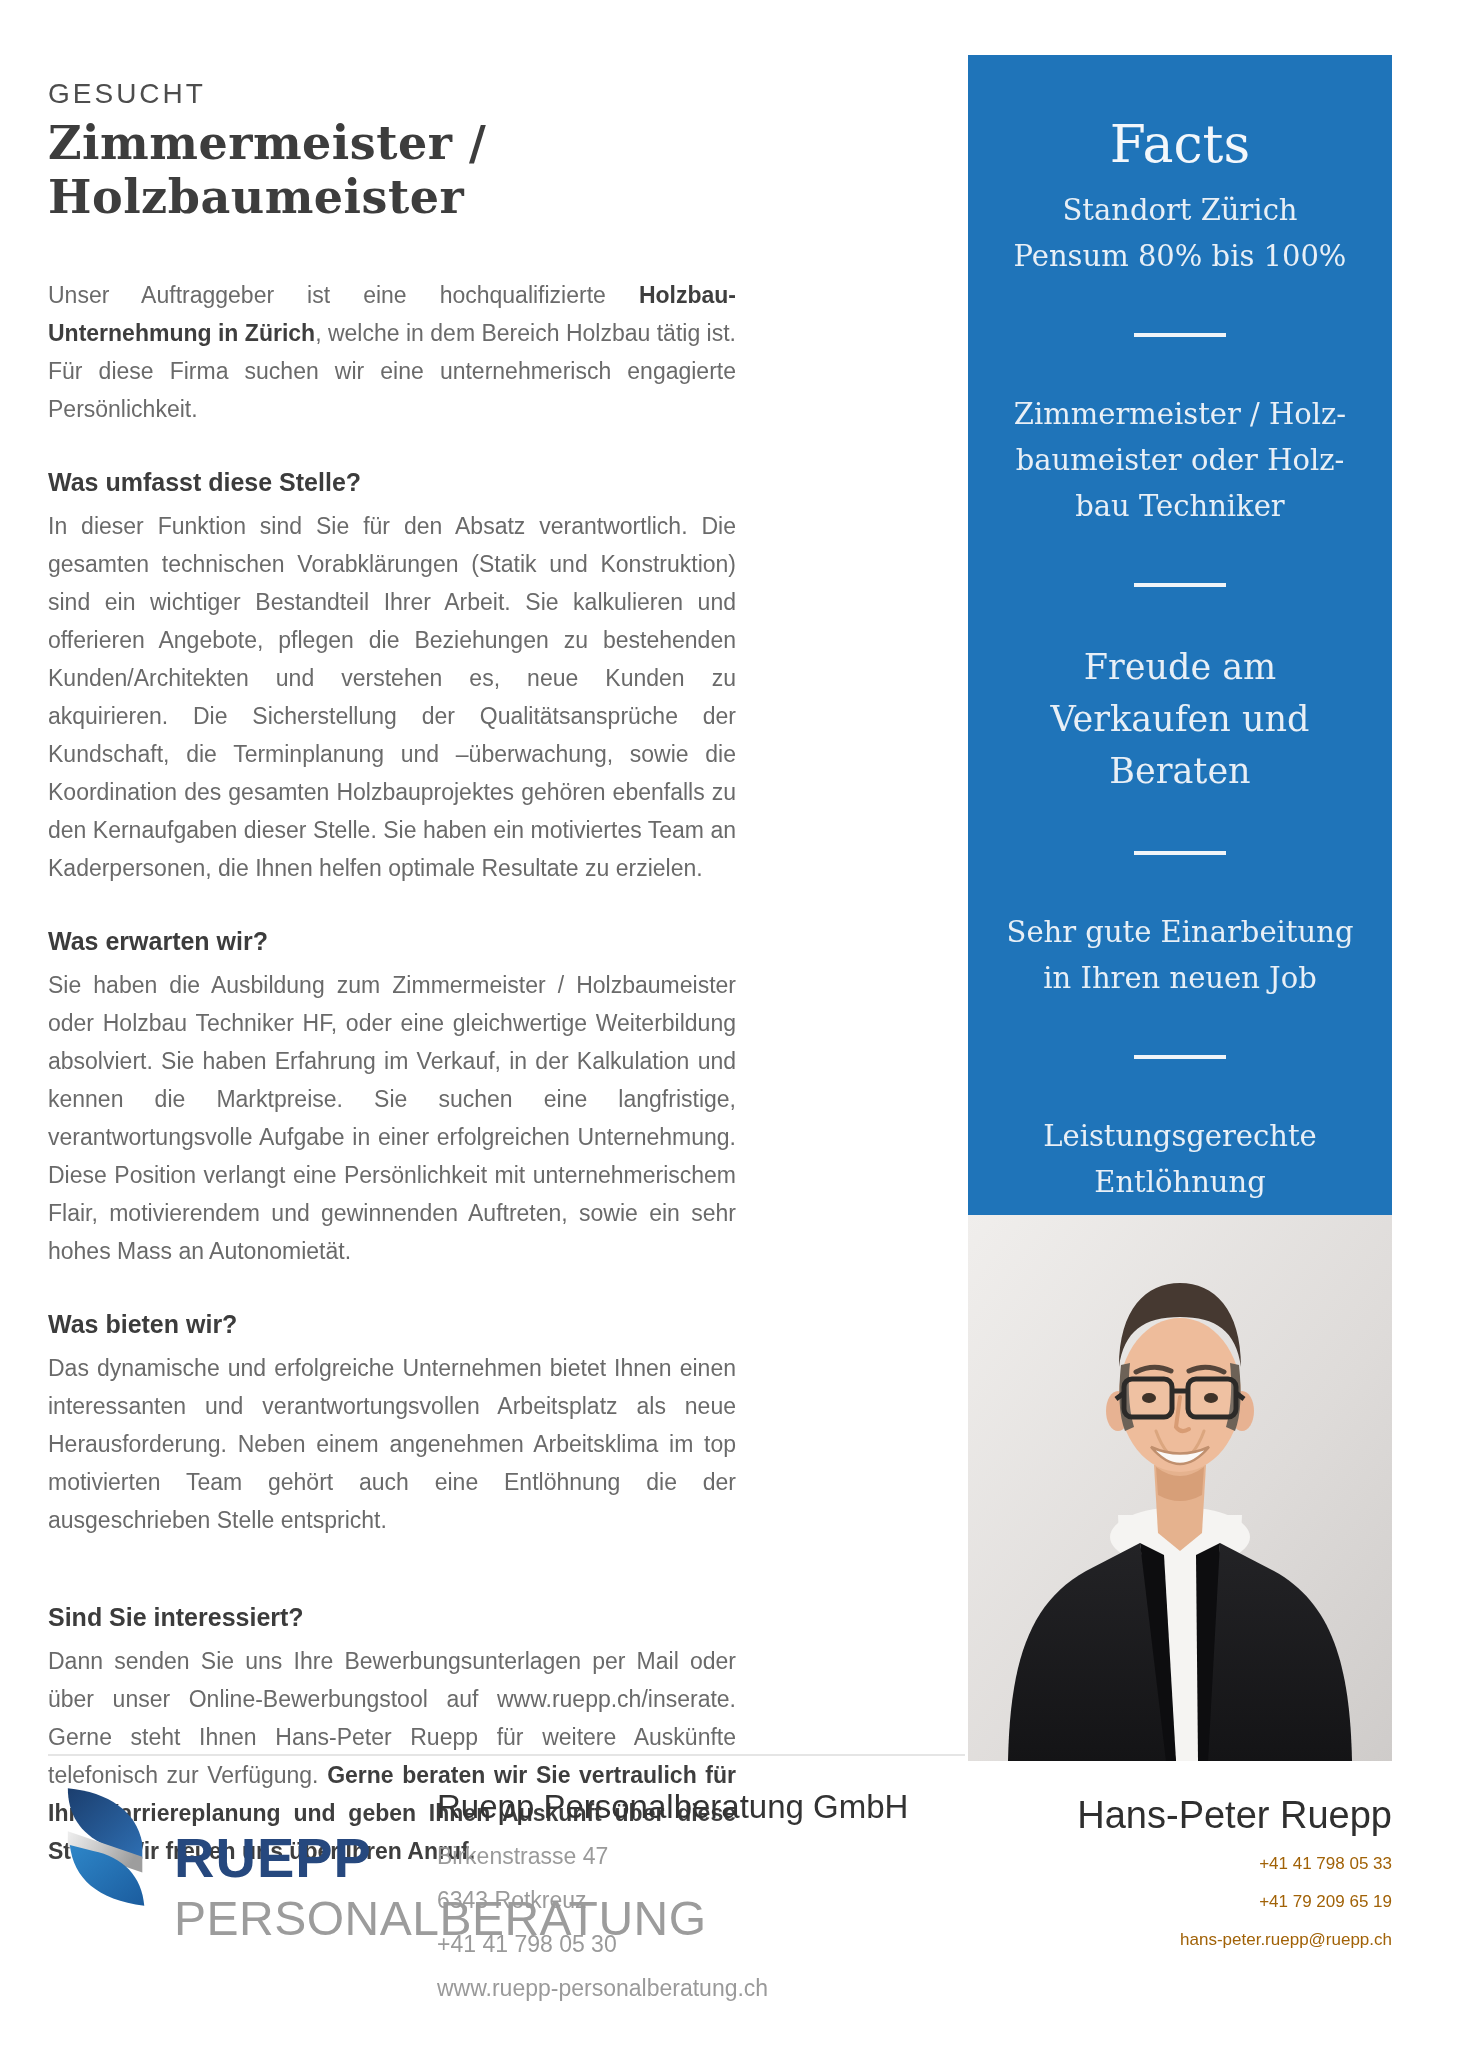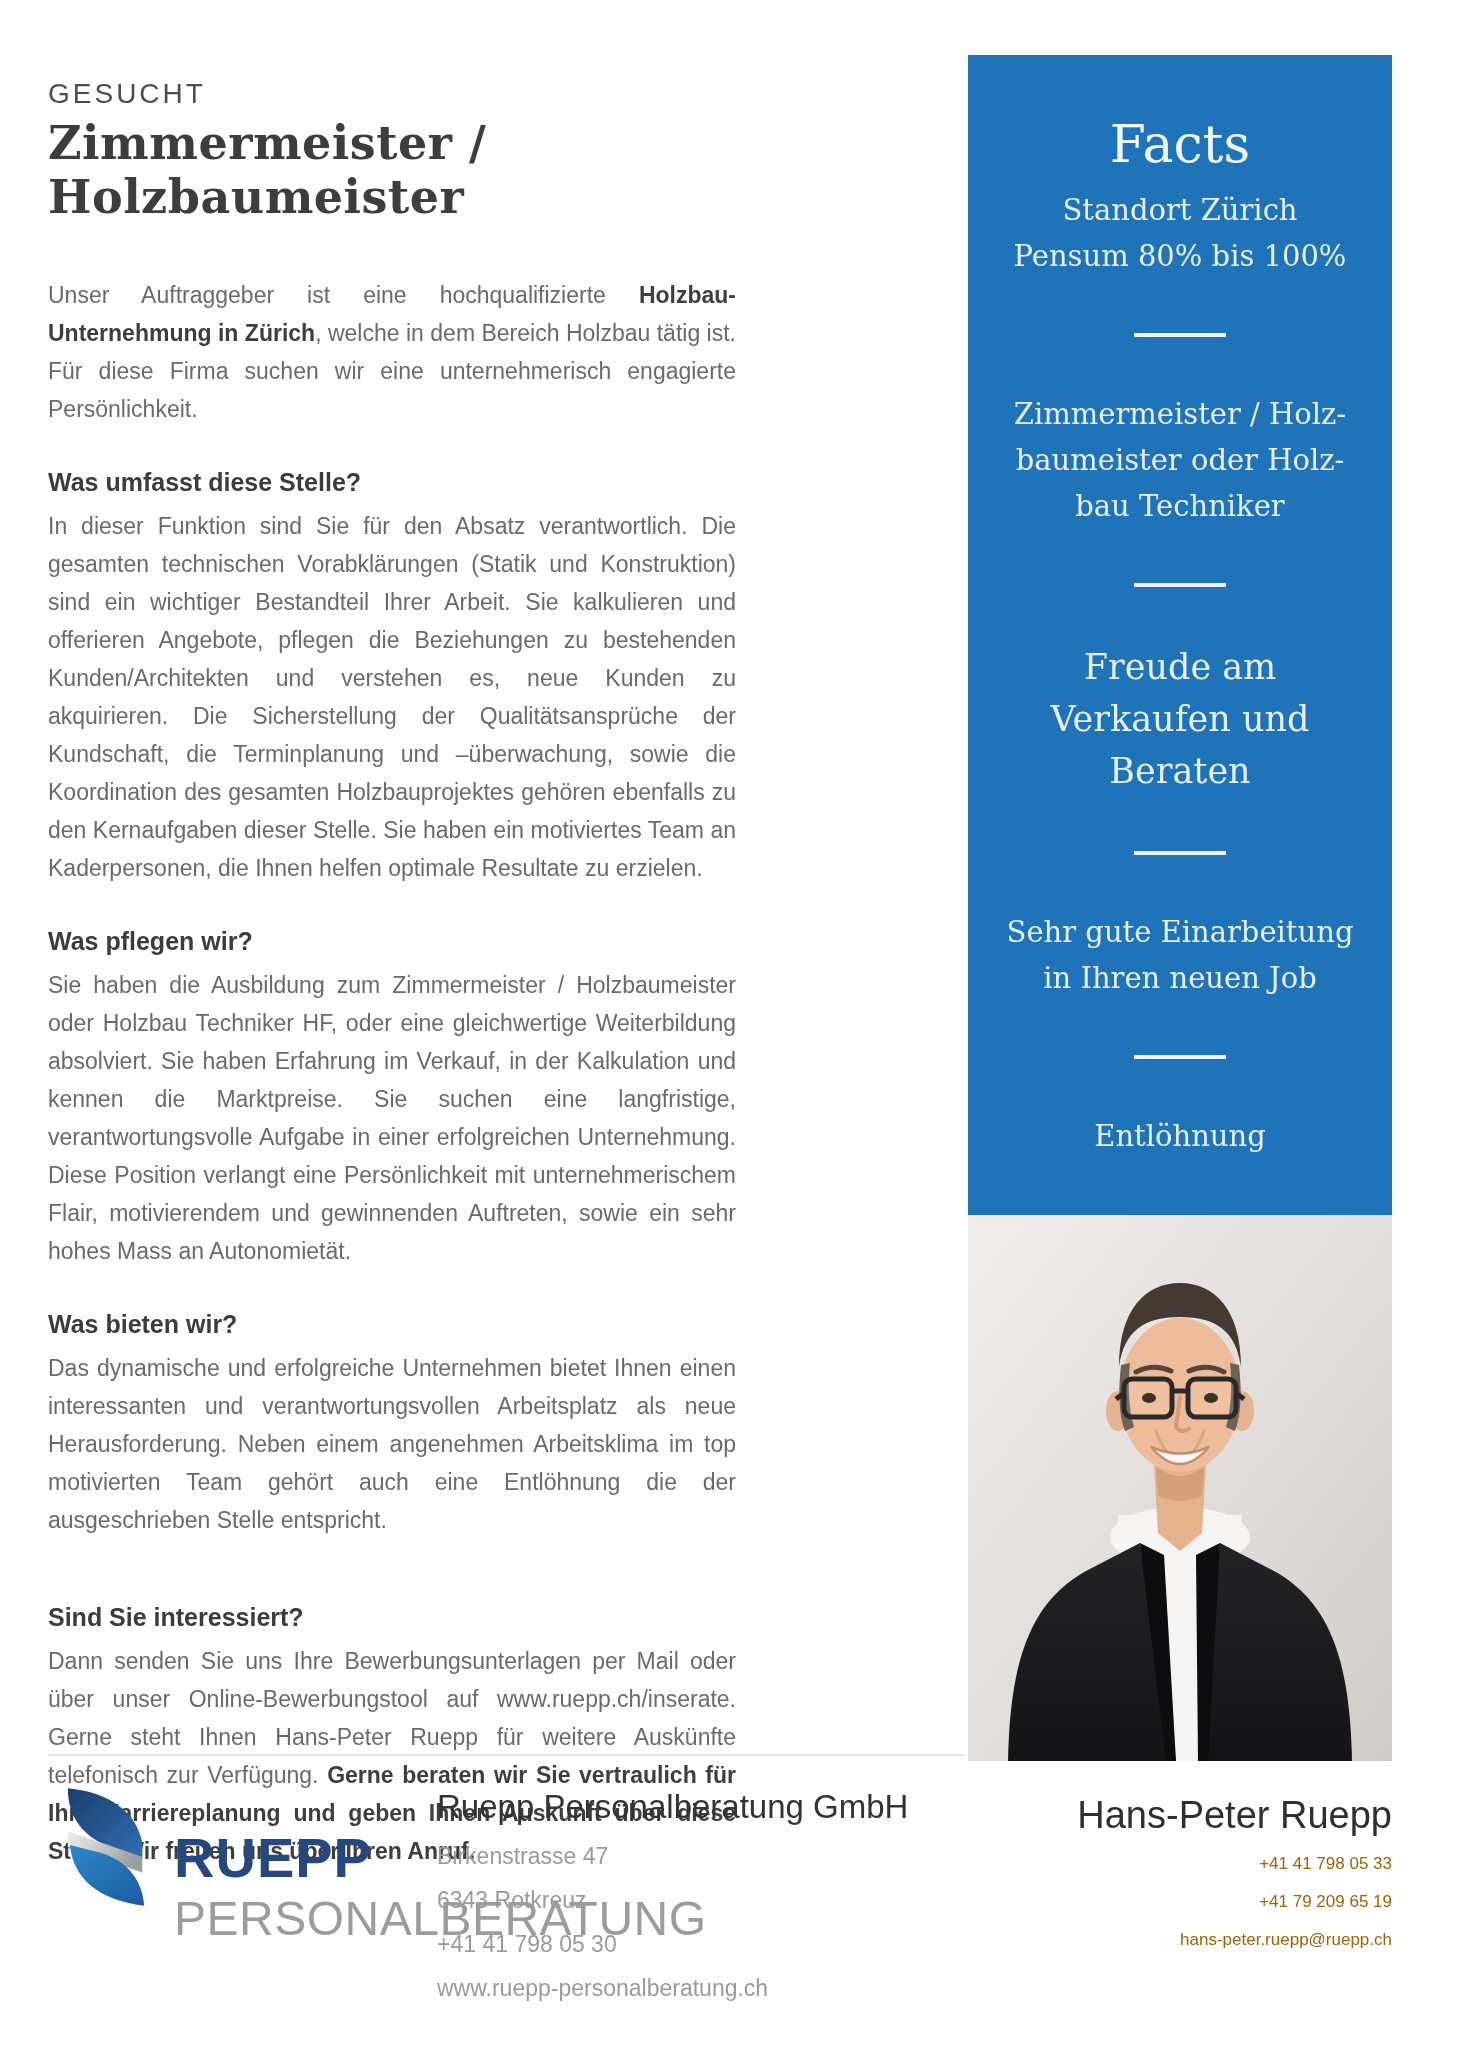--- a/index.html
+++ b/index.html
@@ -58,21 +58,21 @@
   <div class="left-col">
     <div class="kicker">GESUCHT</div>
     <h1 class="title">Zimmermeister / Holzbaumeister</h1>
     <p class="body intro"><span>Unser Auftraggeber ist eine hochqualifizierte </span><b>Holzbau-Unternehmung in Zürich</b><span>, welche in dem Bereich Holzbau tätig ist. Für diese Firma suchen wir eine unternehmerisch engagierte Persönlichkeit.</span></p>
     <div id="sections">
         <div class="section">
           <h2>Was umfasst diese Stelle?</h2>
           <p class="body"><span>In dieser Funktion sind Sie für den Absatz verantwortlich. Die gesamten technischen Vorabklärungen (Statik und Konstruktion) sind ein wichtiger Bestandteil Ihrer Arbeit. Sie kalkulieren und offerieren Angebote, pflegen die Beziehungen zu bestehenden Kunden/Architekten und verstehen es, neue Kunden zu akquirieren. Die Sicherstellung der Qualitätsansprüche der Kundschaft, die Terminplanung und –überwachung, sowie die Koordination des gesamten Holzbauprojektes gehören ebenfalls zu den Kernaufgaben dieser Stelle. Sie haben ein motiviertes Team an Kaderpersonen, die Ihnen helfen optimale Resultate zu erzielen.</span></p>
         </div>
         <div class="section">
-          <h2>Was pflegen wir?</h2>
+          <h2>Was erwarten wir?</h2>
           <p class="body"><span>Sie haben die Ausbildung zum Zimmermeister / Holzbaumeister oder Holzbau Techniker HF, oder eine gleichwertige Weiterbildung absolviert. Sie haben Erfahrung im Verkauf, in der Kalkulation und kennen die Marktpreise. Sie suchen eine langfristige, verantwortungsvolle Aufgabe in einer erfolgreichen Unternehmung. Diese Position verlangt eine Persönlichkeit mit unternehmerischem Flair, motivierendem und gewinnenden Auftreten, sowie ein sehr hohes Mass an Autonomietät.</span></p>
         </div>
         <div class="section">
           <h2>Was bieten wir?</h2>
           <p class="body"><span>Das dynamische und erfolgreiche Unternehmen bietet Ihnen einen interessanten und verantwortungsvollen Arbeitsplatz als neue Herausforderung. Neben einem angenehmen Arbeitsklima im top motivierten Team gehört auch eine Entlöhnung die der ausgeschrieben Stelle entspricht.</span></p>
         </div>
         <div class="section">
           <h2>Sind Sie interessiert?</h2>
           <p class="body"><span>Dann senden Sie uns Ihre Bewerbungsunterlagen per Mail oder über unser Online-Bewerbungstool auf www.ruepp.ch/inserate. Gerne steht Ihnen Hans-Peter Ruepp für weitere Auskünfte telefonisch zur Verfügung. </span><b>Gerne beraten wir Sie vertraulich für Ihre Karriereplanung und geben Ihnen Auskunft über diese Stelle. Wir freuen uns über Ihren Anruf.</b></p>
         </div>
@@ -98,20 +98,21 @@
           <div class="fact-line">Verkaufen und</div>
           <div class="fact-line">Beraten</div>
         </div>
         <div class="fact-divider"></div>
         <div class="fact-group">
           <div class="fact-line">Sehr gute Einarbeitung</div>
           <div class="fact-line">in Ihren neuen Job</div>
         </div>
         <div class="fact-divider"></div>
         <div class="fact-group">
+          <div class="fact-line">Leistungsgerechte</div>
           <div class="fact-line">Entlöhnung</div>
         </div>
       </div>
   </aside>
 
   <div class="photo">
     <svg width="424" height="546" viewBox="0 0 424 546" xmlns="http://www.w3.org/2000/svg">
       <defs>
         <linearGradient id="bgGrad" x1="0" y1="0" x2="1" y2="1">
           <stop offset="0" stop-color="#f0eeec"></stop>

